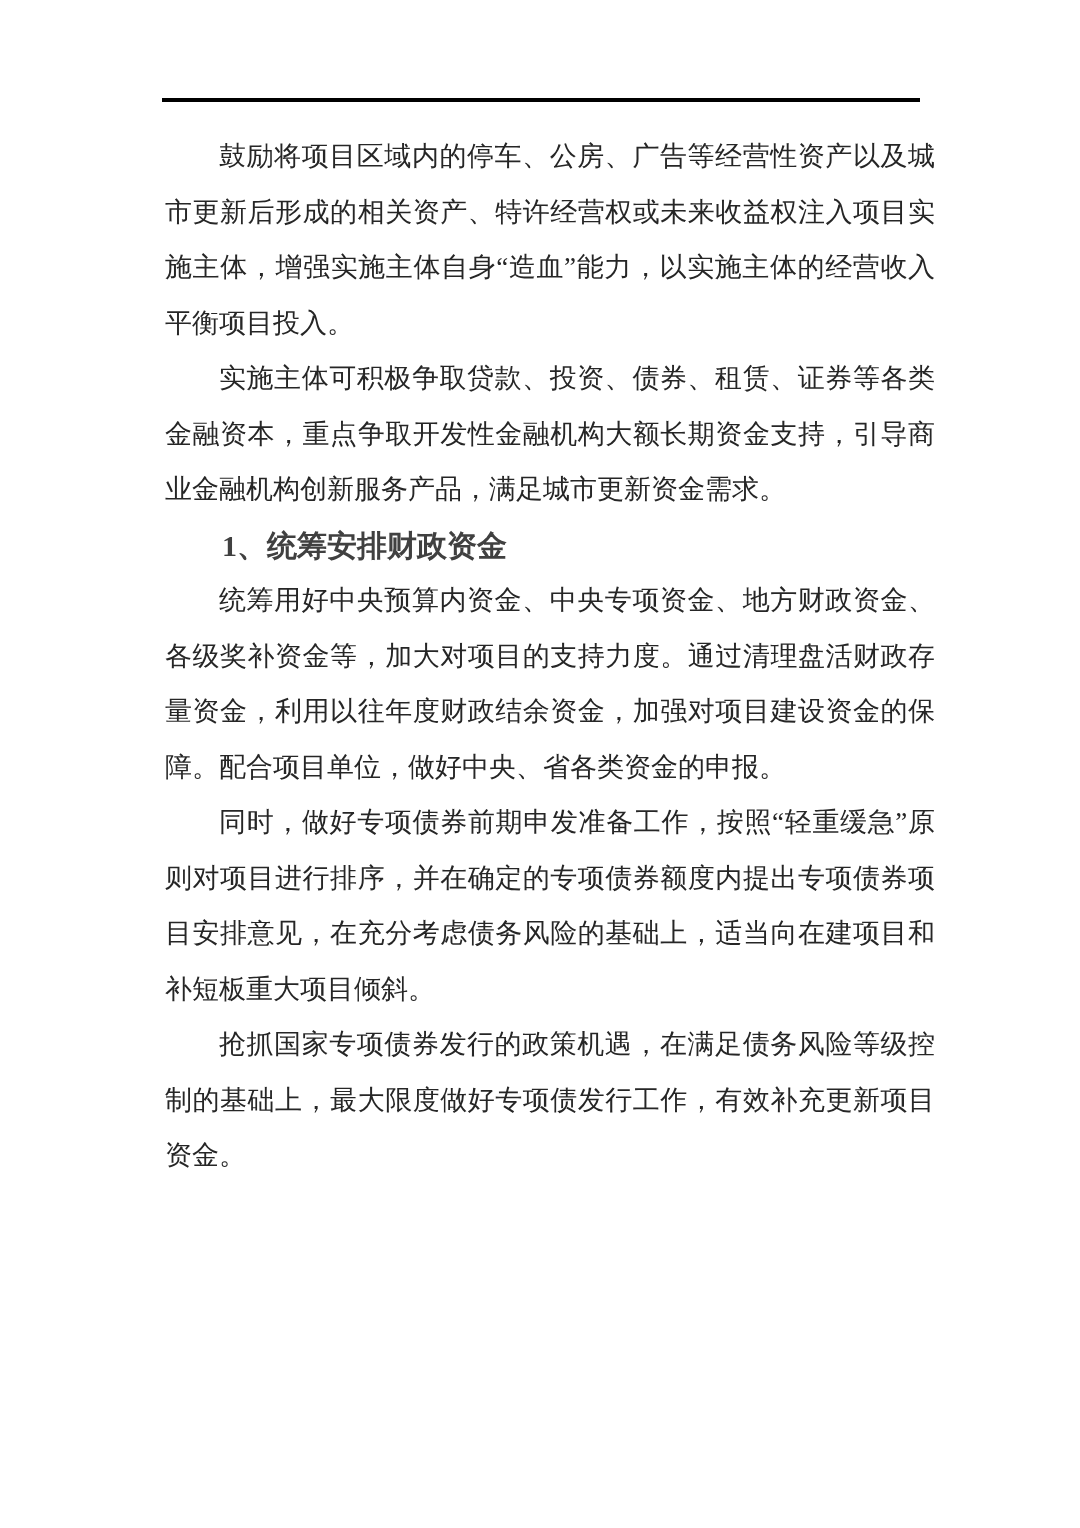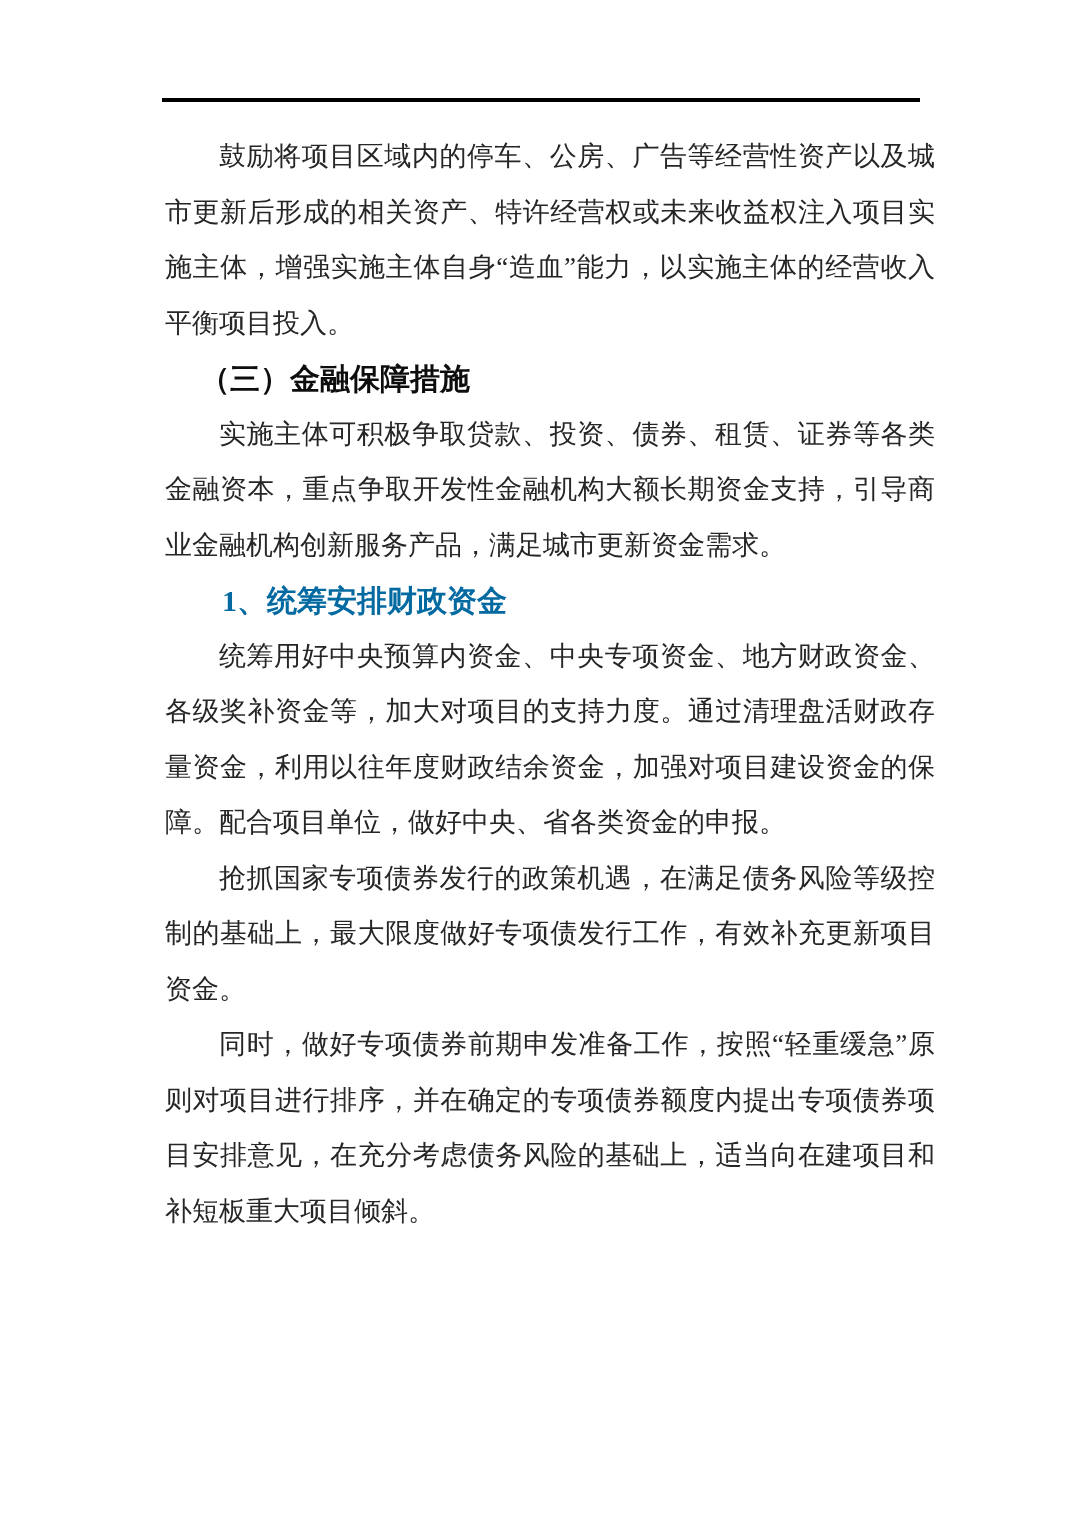--- a/index.html
+++ b/index.html
@@ -45,21 +45,21 @@
     font-weight: 700;
     color: #0d0d0d;
     text-indent: 35px;
     text-align: left;
   }
   .h-sub {
     margin: 0;
     font-size: 30px;
     line-height: 55.5px;
     font-weight: 700;
-    color: #0369a1;
+    color: #404040;
     text-indent: 57px;
     text-align: left;
   }
   .page-footer {
     position: absolute;
     left: 0;
     top: 1394px;
     width: 100%;
     text-align: center;
     font-size: 22px;
@@ -70,28 +70,27 @@
 </style>
 </head>
 <body>
 
 <div class="page">
   <div class="header-rule"></div>
 
   <main class="content">
     <p class="para">鼓励将项目区域内的停车、公房、广告等经营性资产以及城市更新后形成的相关资产、特许经营权或未来收益权注入项目实施主体，增强实施主体自身“造血”能力，以实施主体的经营收入平衡项目投入。</p>
 
-    <h2 class="h-section">（三）金融保障措施</h2>
 
     <p class="para">实施主体可积极争取贷款、投资、债券、租赁、证券等各类金融资本，重点争取开发性金融机构大额长期资金支持，引导商业金融机构创新服务产品，满足城市更新资金需求。</p>
 
     <h3 class="h-sub">1、统筹安排财政资金</h3>
 
     <p class="para">统筹用好中央预算内资金、中央专项资金、地方财政资金、各级奖补资金等，加大对项目的支持力度。通过清理盘活财政存量资金，利用以往年度财政结余资金，加强对项目建设资金的保障。配合项目单位，做好中央、省各类资金的申报。</p>
 
 
+    <p class="para">同时，做好专项债券前期申发准备工作，按照“轻重缓急”原则对项目进行排序，并在确定的专项债券额度内提出专项债券项目安排意见，在充分考虑债务风险的基础上，适当向在建项目和补短板重大项目倾斜。</p>
+
     <p class="para">抢抓国家专项债券发行的政策机遇，在满足债务风险等级控制的基础上，最大限度做好专项债发行工作，有效补充更新项目资金。</p>
-
-    <p class="para">同时，做好专项债券前期申发准备工作，按照“轻重缓急”原则对项目进行排序，并在确定的专项债券额度内提出专项债券项目安排意见，在充分考虑债务风险的基础上，适当向在建项目和补短板重大项目倾斜。</p>
   </main>
 
   <footer class="page-footer">- 48 -</footer>
 </div>
 
 </body></html>

